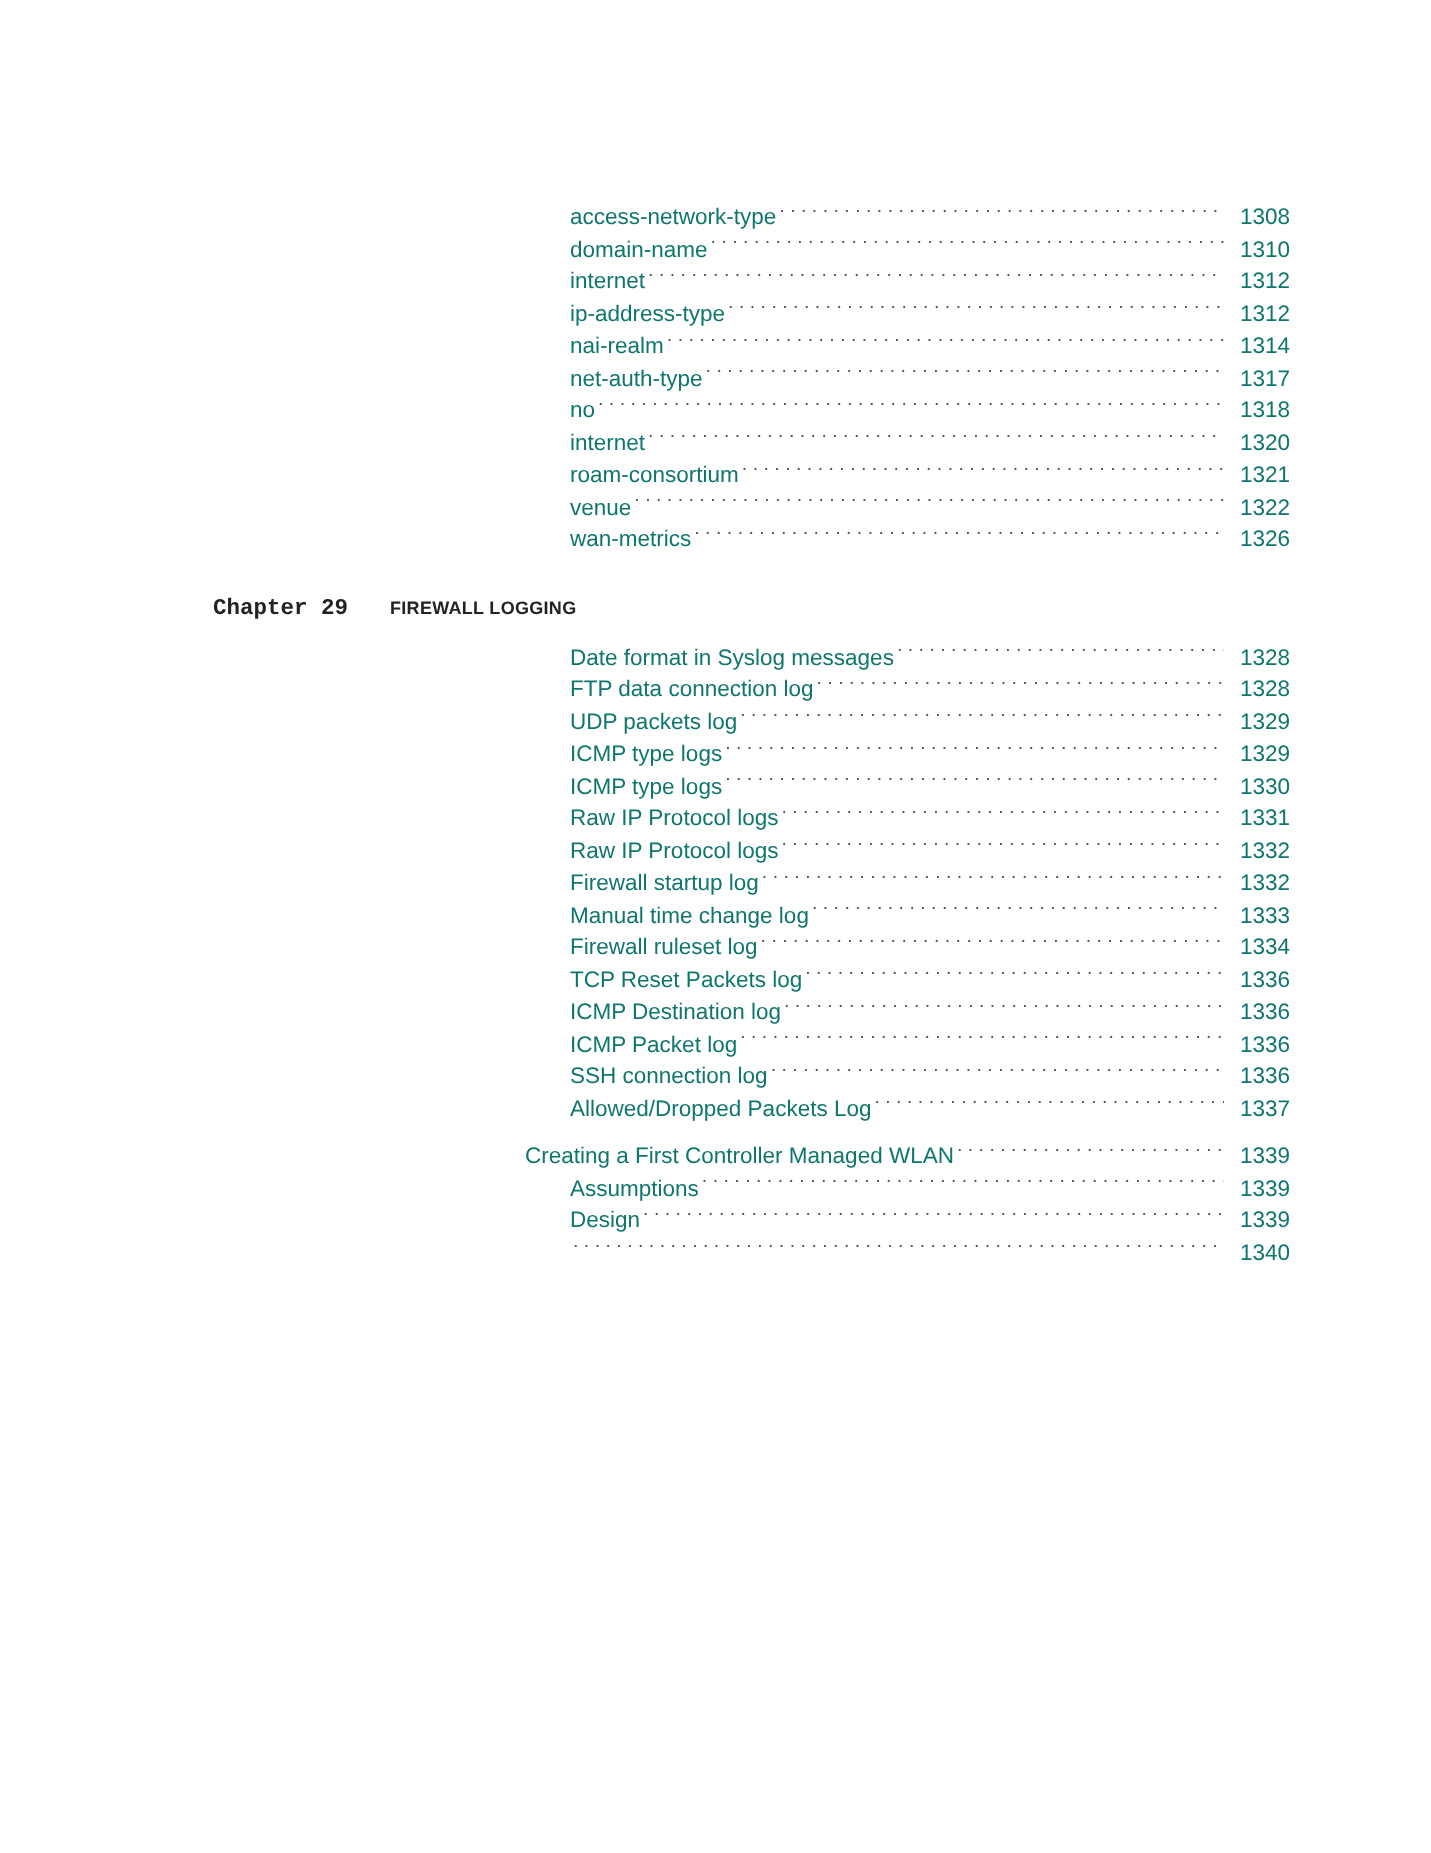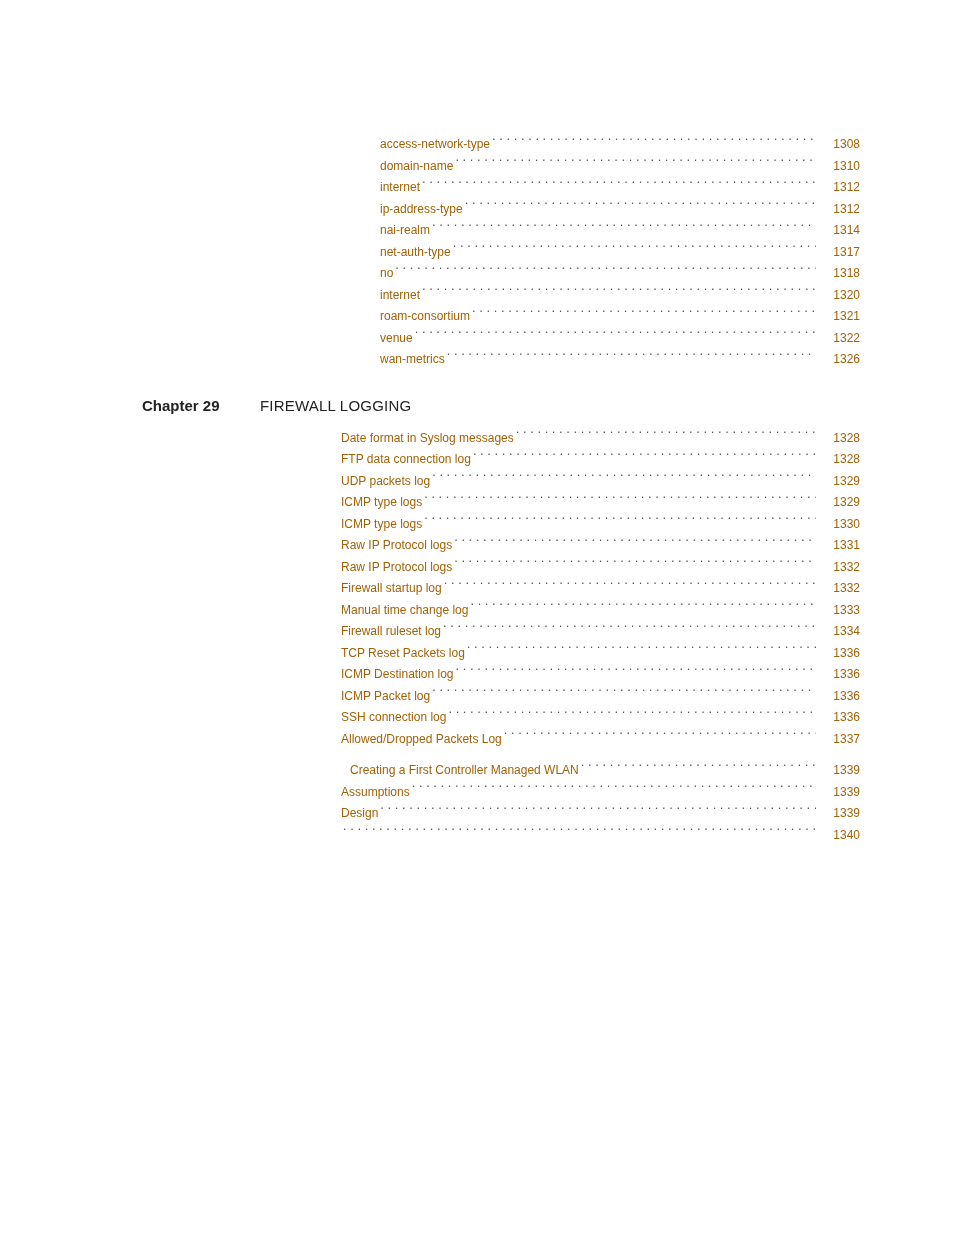--- a/index.html
+++ b/index.html
@@ -23,42 +23,42 @@
     width: 600px;
   }
   .chapter-row {
     display: flex;
     align-items: baseline;
     margin-top: 26px;
     margin-bottom: 14px;
     margin-left: -118px;
   }
   .chapter-label {
-    font-family: Liberation Sans, sans-serif;
+    font-family: Liberation Mono, monospace;
     font-weight: 700;
     font-size: 15px;
     color: #222;
     width: 118px;
   }
   .chapter-head {
     font-family: Arial, Helvetica, sans-serif;
-    font-weight: 400;
-    font-size: 15px;
+    font-weight: 700;
+    font-size: 12px;
     letter-spacing: 0.2px;
   }
   .toc-0 { margin-left: 120px; }
   .toc-1 { margin-left: 90px; }
-  .toc-2 { margin-left: 81px; justify-content: center; }
+  .toc-2 { margin-left: 120px; justify-content: center; }
   .toc-row {
     display: flex;
     align-items: baseline;
     white-space: nowrap;
-    font-size: 12px;
+    font-size: 15px;
     line-height: 21.5px;
-    color: #a16207;
+    color: #0f766e;
   }
   .toc-text { flex: 0 0 auto; }
   .leaders {
     flex: 1 1 auto;
     overflow: hidden;
     position: relative;
     height: 1em;
     margin: 0 2px;
     min-width: 4px;
   }

